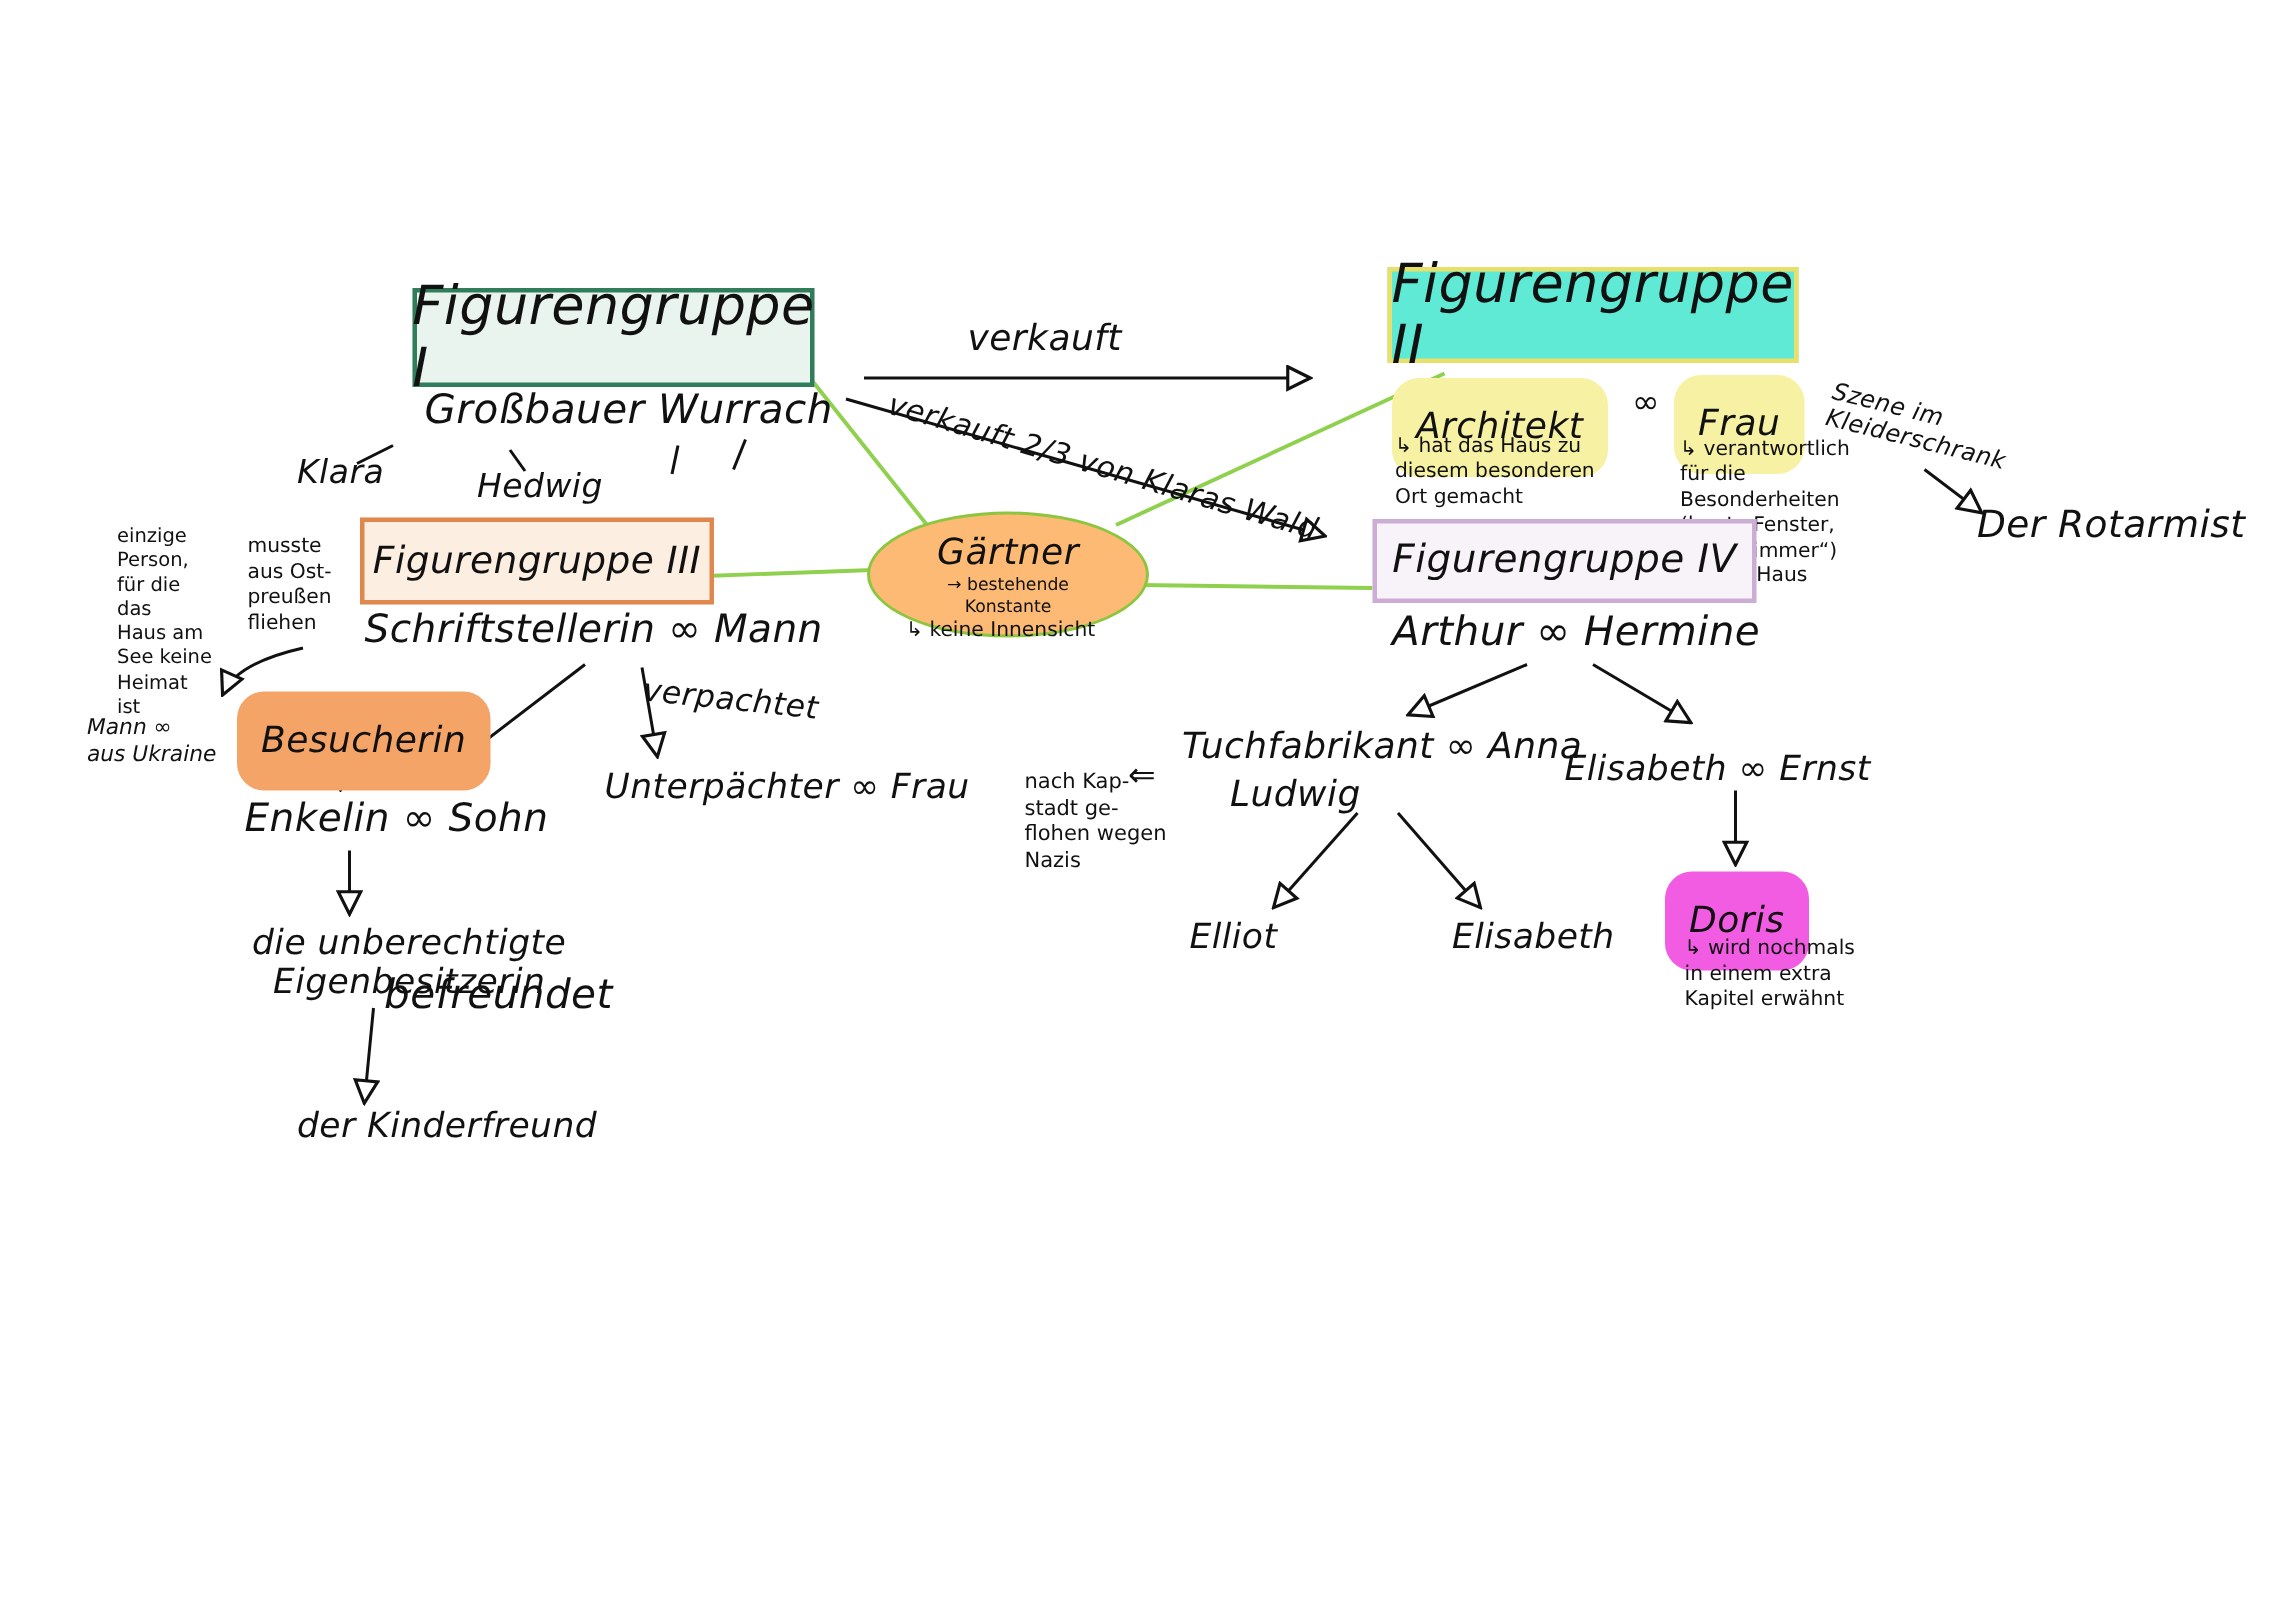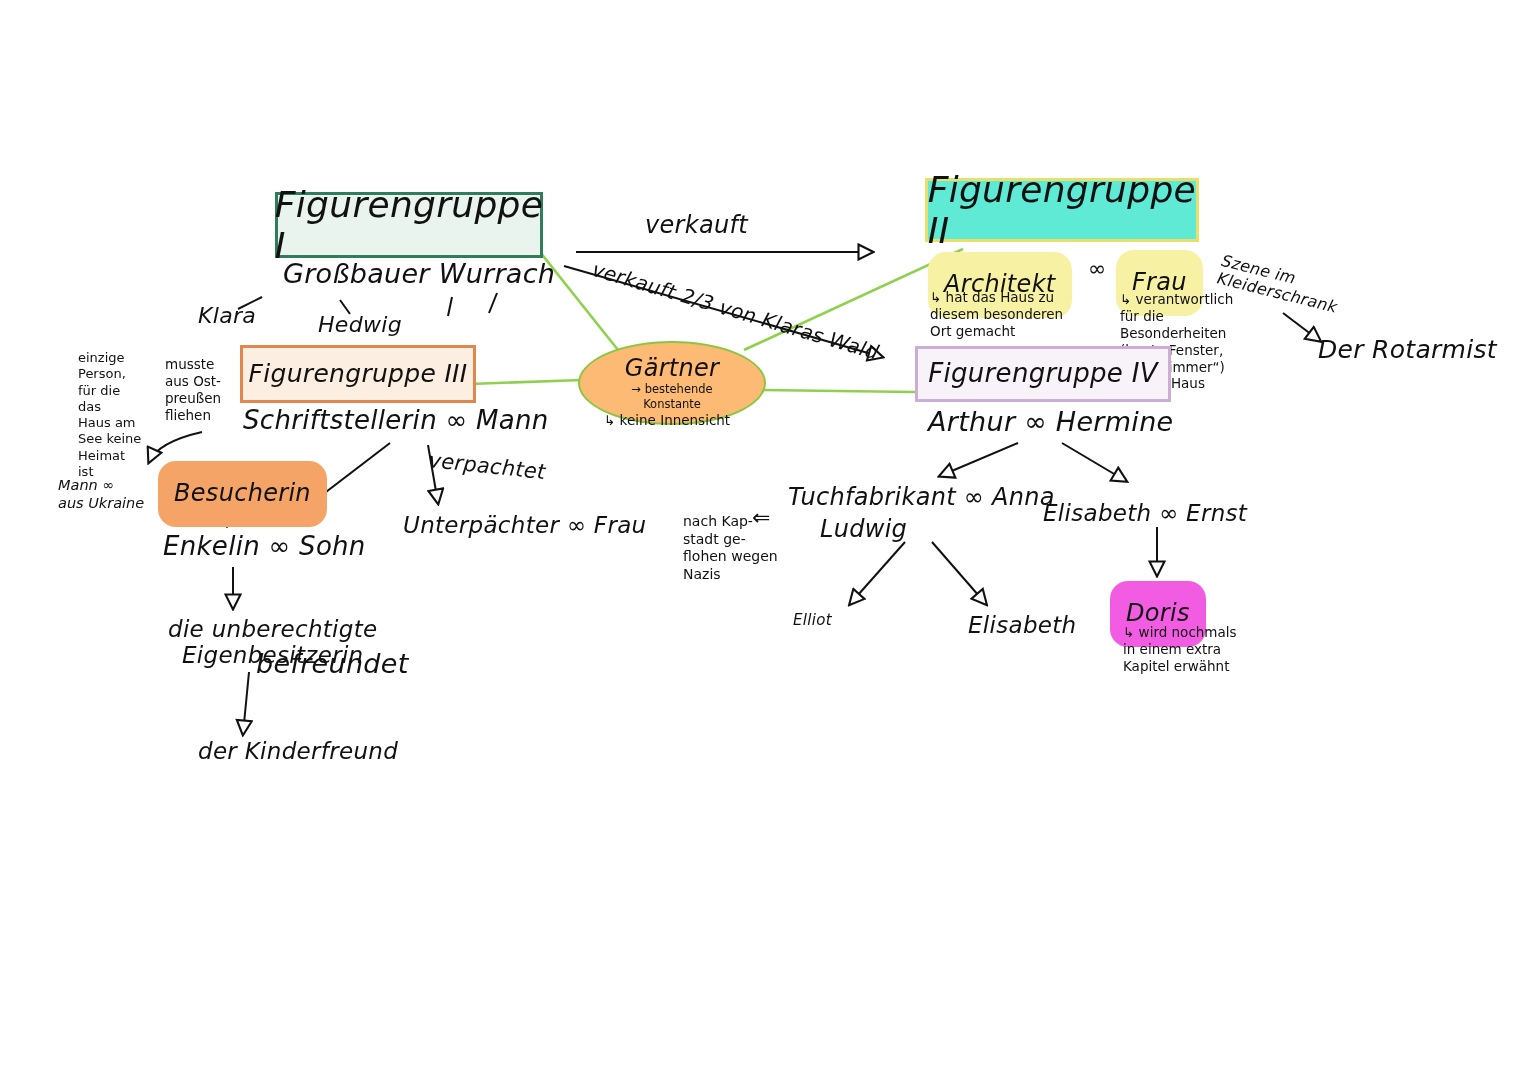--- a/index.html
+++ b/index.html
@@ -138,20 +138,20 @@
   </div>
   <div class="hw abs node" style="left:928px;top:406px;font-size:27px;">Arthur ∞ Hermine</div>
   <div class="hw abs node" style="left:788px;top:484px;font-size:24px;">Tuchfabrikant ∞ Anna</div>
   <div class="hw abs node" style="left:820px;top:516px;font-size:24px;">Ludwig</div>
   <div class="note abs" style="left:683px;top:513px;font-size:14px;">nach Kap-
 stadt ge-
 flohen wegen
 Nazis</div>
   <div class="abs node" style="left:752px;top:505px;font-size:22px;">⇐</div>
   <div class="hw abs node" style="left:1043px;top:500px;font-size:23px;">Elisabeth ∞ Ernst</div>
-  <div class="hw abs node" style="left:793px;top:612px;font-size:15px;">Elliot</div>
+  <div class="hw abs node" style="left:793px;top:612px;font-size:23px;">Elliot</div>
   <div class="hw abs node" style="left:968px;top:612px;font-size:23px;">Elisabeth</div>
   <div class="pill hw abs" style="left:1110px;top:581px;background:#f25ce3;">Doris</div>
   <div class="note abs" style="left:1123px;top:624px;">↳ wird nochmals
    in einem extra
    Kapitel erwähnt</div>
 
 </div>
 
 </body></html>

